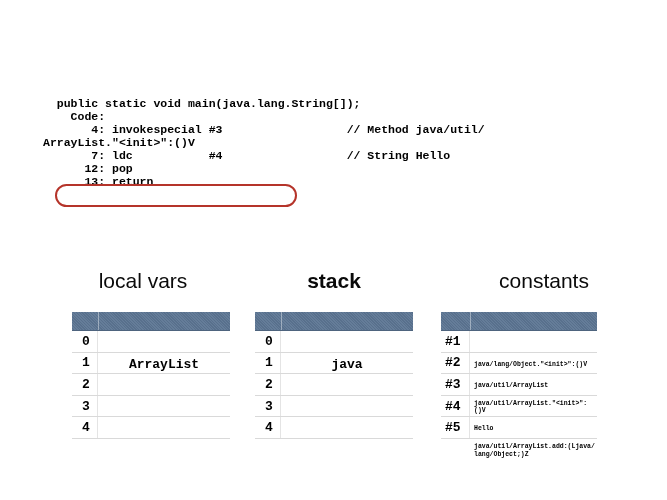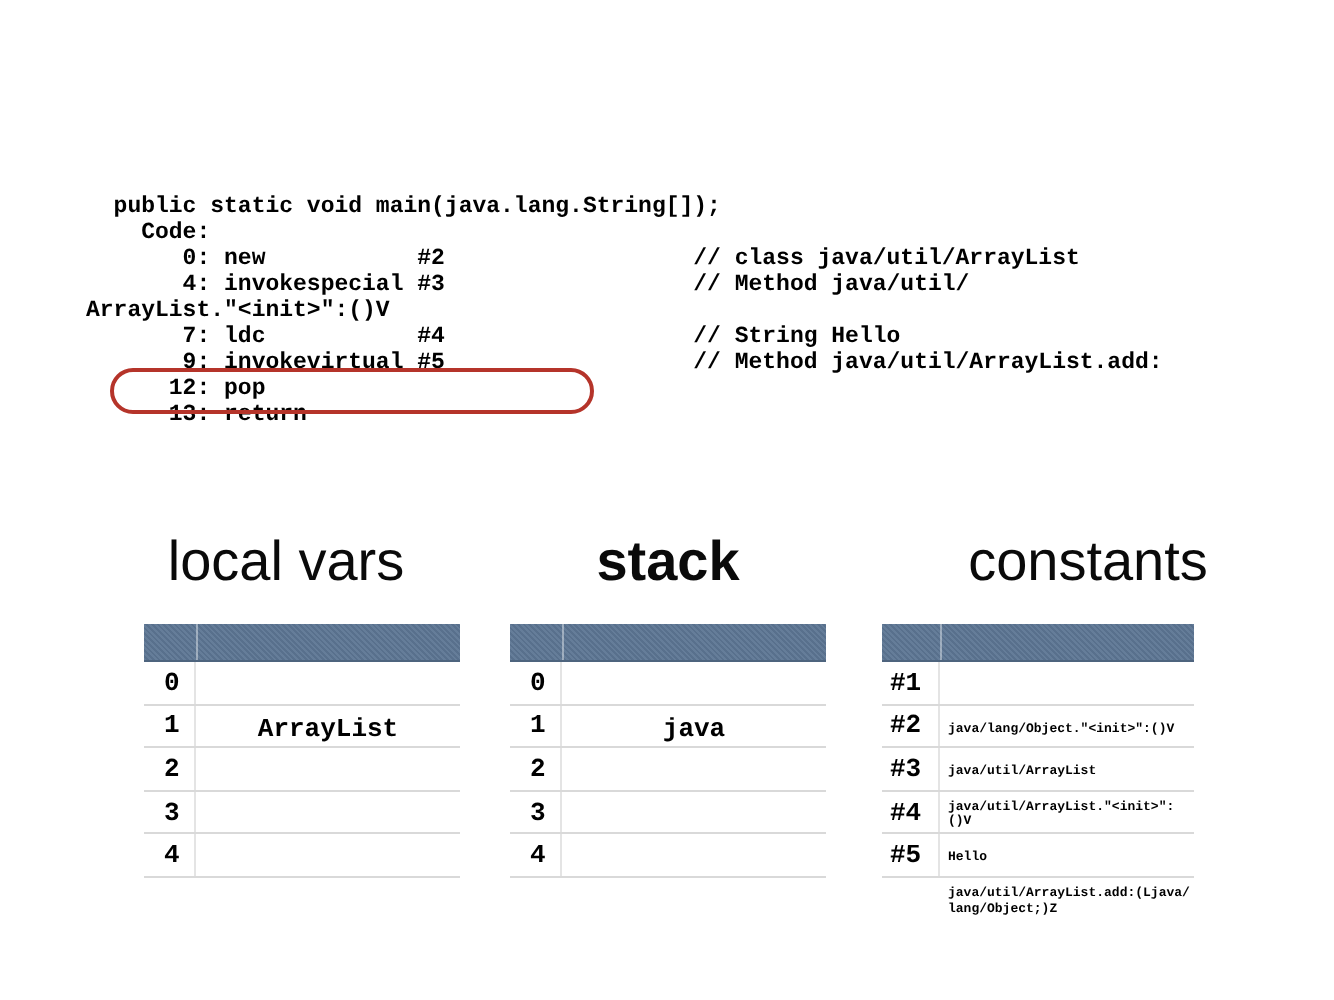--- a/index.html
+++ b/index.html
@@ -35,21 +35,21 @@
     border-radius: 12px;
     background: transparent;
   }
 
   
   .section-title {
     position: absolute;
     top: 264px;
     height: 34px;
     text-align: center;
-    font-size: 28px;
+    font-size: 21px;
     font-weight: 400;
     letter-spacing: 0px;
     color: #0a0a0a;
     line-height: 34px;
   }
   .title-localvars { left: 64px;  width: 158px; }
   .title-stack     { left: 255px; width: 158px; font-weight: bold; }
   .title-constants { left: 466px; width: 156px; }
 
   
@@ -100,25 +100,23 @@
   }
 </style>
 </head>
 <body>
 
 <div class="slide">
 
   <div class="code-block">
     <div class="code-line">  public static void main(java.lang.String[]);</div>
     <div class="code-line">    Code:</div>
-    <div class="code-line">       0: new           #2                  // class java/util/ArrayList</div>
     <div class="code-line">       4: invokespecial #3                  // Method java/util/</div>
     <div class="code-line">ArrayList."&lt;init&gt;":()V</div>
     <div class="code-line">       7: ldc           #4                  // String Hello</div>
-    <div class="code-line">       9: invokevirtual #5                  // Method java/util/ArrayList.add:</div>
     <div class="code-line">      12: pop</div>
     <div class="code-line">      13: return</div>
   </div>
 
   <div class="highlight-oval" style="border-color: rgb(181, 52, 42);"></div>
 
   <div class="section-title title-localvars">local vars</div>
   <div class="section-title title-stack">stack</div>
   <div class="section-title title-constants">constants</div>
 

